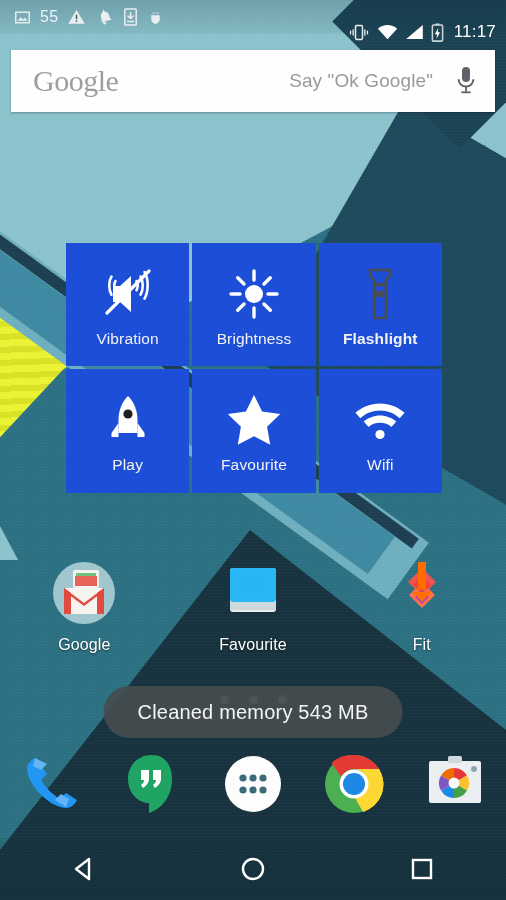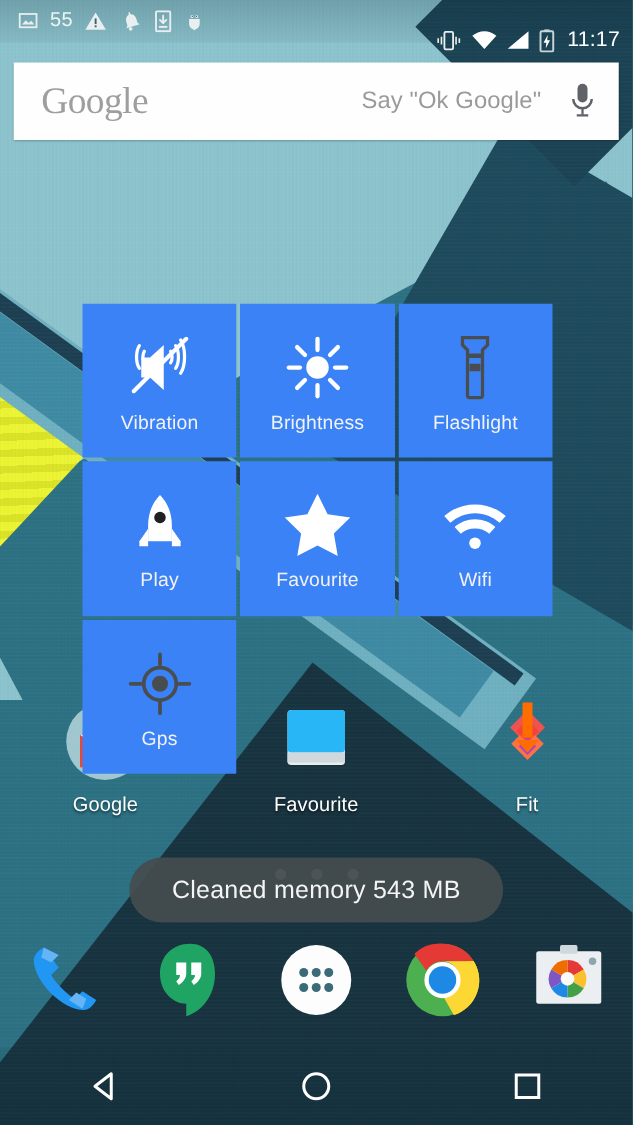--- a/index.html
+++ b/index.html
@@ -98,21 +98,21 @@
   }
 
   
   #statusbar {
     position:absolute; left:0; top:0; width:506px; height:34px;
     display:flex; align-items:center;
     padding:0 10px 0 14px;
     color:#e9eef0; z-index:40;
     background:linear-gradient(180deg, rgba(10,40,55,.22), rgba(10,40,55,.06));
   }
-  #statusbar .sb-left { display:flex; align-items:flex-start; gap:9px; }
+  #statusbar .sb-left { display:flex; align-items:flex-end; gap:9px; }
   #statusbar .sb-right { margin-left:auto; display:flex; align-items:center; gap:7px;margin-top:30px; }
   .sb-ico { display:block; }
   .sb-num { font-size:16px; font-weight:400; letter-spacing:.3px; color:#eef3f5; }
   .sb-clock { font-size:17px; font-weight:400; letter-spacing:.2px; color:#ffffff; margin-left:3px; }
 
   
   #searchbar {
     position:absolute; left:11px; top:50px; width:484px; height:62px;
     background:#fefefe; z-index:30;
     display:flex; align-items:center;
@@ -133,31 +133,31 @@
   #toolbox {
     position:absolute; left:66px; top:243px;
     width:376px; height:376px;
     display:grid;
     grid-template-columns:repeat(3, 1fr);
     grid-template-rows:repeat(3, 1fr);
     gap:3px;
     z-index:25;
   }
   .tile {
-    background:#3b82f6;
+    background:#1d4ed8;
     display:flex; flex-direction:column;
     align-items:center; justify-content:center;
     position:relative;
   }
   .tile-icon { height:62px; display:flex; align-items:center; justify-content:center; }
   .tile-label {
     font-size:15.5px; color:#f2f2f2; letter-spacing:.15px;
     margin-top:6px; line-height:1;
   }
-  .tile.off .tile-label { color:#f2f2f2; }
+  .tile.off .tile-label { color:#f2f2f2;font-weight:bold; }
 
   
   #approw {
     position:absolute; left:0; top:560px; width:506px; height:115px;
     display:flex; z-index:10;
   }
   .app {
     flex:1; display:flex; flex-direction:column;
     align-items:center; justify-content:flex-start;
   }
@@ -358,35 +358,20 @@
       <svg width="54" height="44" viewBox="0 0 54 44">
         <path d="M27 5.5c9.4 0 18 3.5 24.6 9.3l-4.9 5.4C41.3 15.3 34.5 12.5 27 12.5S12.7 15.3 7.3 20.2L2.4 14.8C9 9 17.6 5.5 27 5.5z" fill="#ffffff"></path>
         <path d="M27 17.4c6.2 0 11.9 2.3 16.3 6.1l-4.9 5.4C35.3 26.3 31.4 24.8 27 24.8s-8.3 1.5-11.4 4.1l-4.9-5.4c4.4-3.8 10.1-6.1 16.3-6.1z" fill="#ffffff"></path>
         <circle cx="27" cy="36.5" r="4.6" fill="#ffffff"></circle>
       </svg>
     </div>
     <div class="tile-label">Wifi</div>
   </div>
 
 
-  <div class="tile off">
-    <div class="tile-icon">
-      <svg width="52" height="52" viewBox="0 0 52 52">
-        <circle cx="26" cy="26" r="13" fill="none" stroke="#4a4d50" stroke-width="3"></circle>
-        <circle cx="26" cy="26" r="6.4" fill="#4a4d50"></circle>
-        <g stroke="#4a4d50" stroke-width="3" stroke-linecap="round">
-          <line x1="26" y1="2.5" x2="26" y2="11"></line>
-          <line x1="26" y1="41" x2="26" y2="49.5"></line>
-          <line x1="2.5" y1="26" x2="11" y2="26"></line>
-          <line x1="41" y1="26" x2="49.5" y2="26"></line>
-        </g>
-      </svg>
-    </div>
-    <div class="tile-label">Gps</div>
-  </div>
 </div>
 
 <div id="approw">
 
   <div class="app">
     <div class="app-ico">
       <svg width="66" height="66" viewBox="0 0 66 66">
         <circle cx="33" cy="33" r="31" fill="#b6d6dc" opacity=".85"></circle>
         <rect x="22" y="10" width="26" height="18" rx="2" fill="#f2f2f2"></rect>
         <rect x="25" y="13" width="20" height="9" fill="#6ec07a"></rect>

